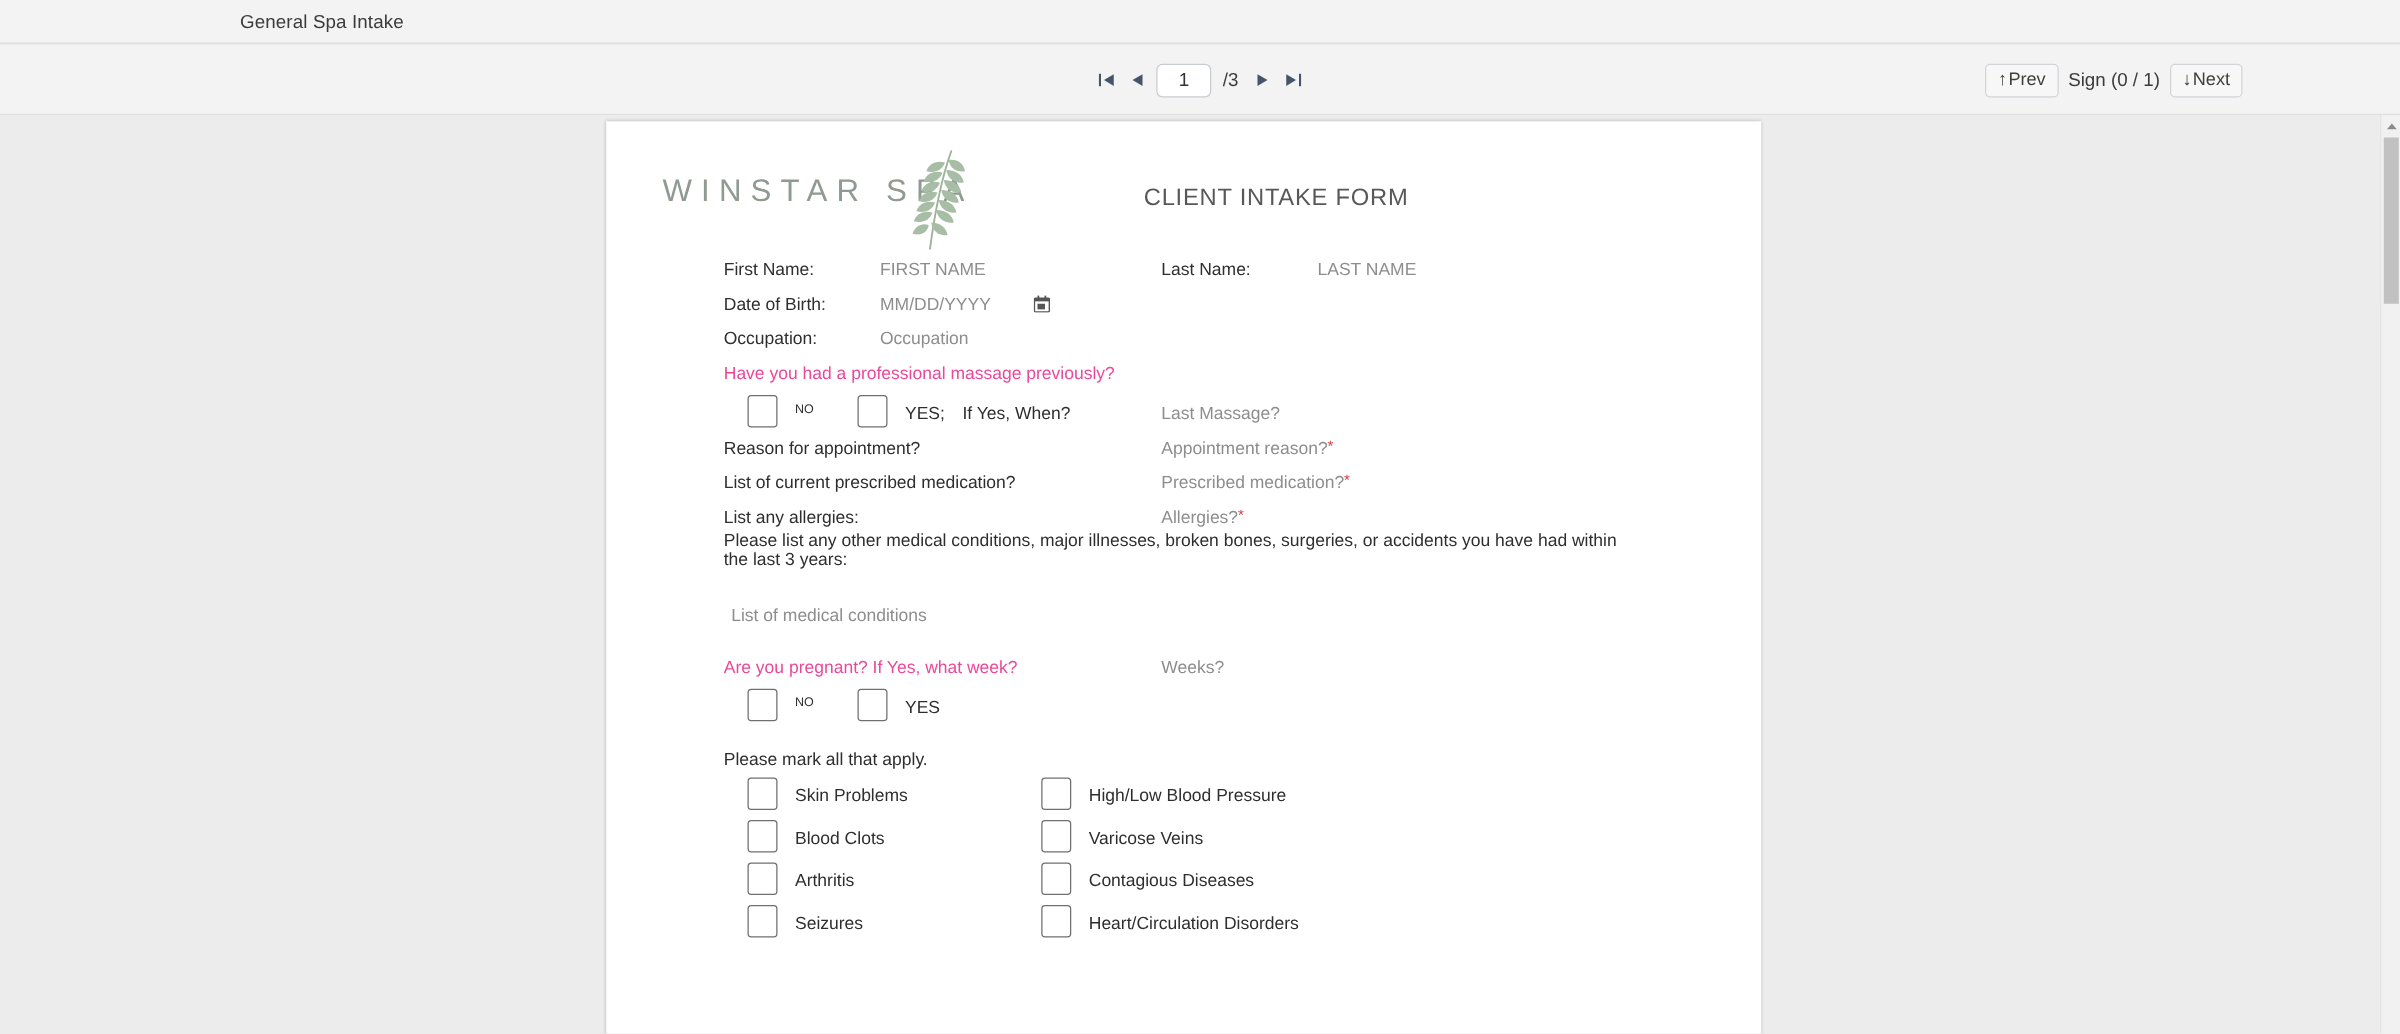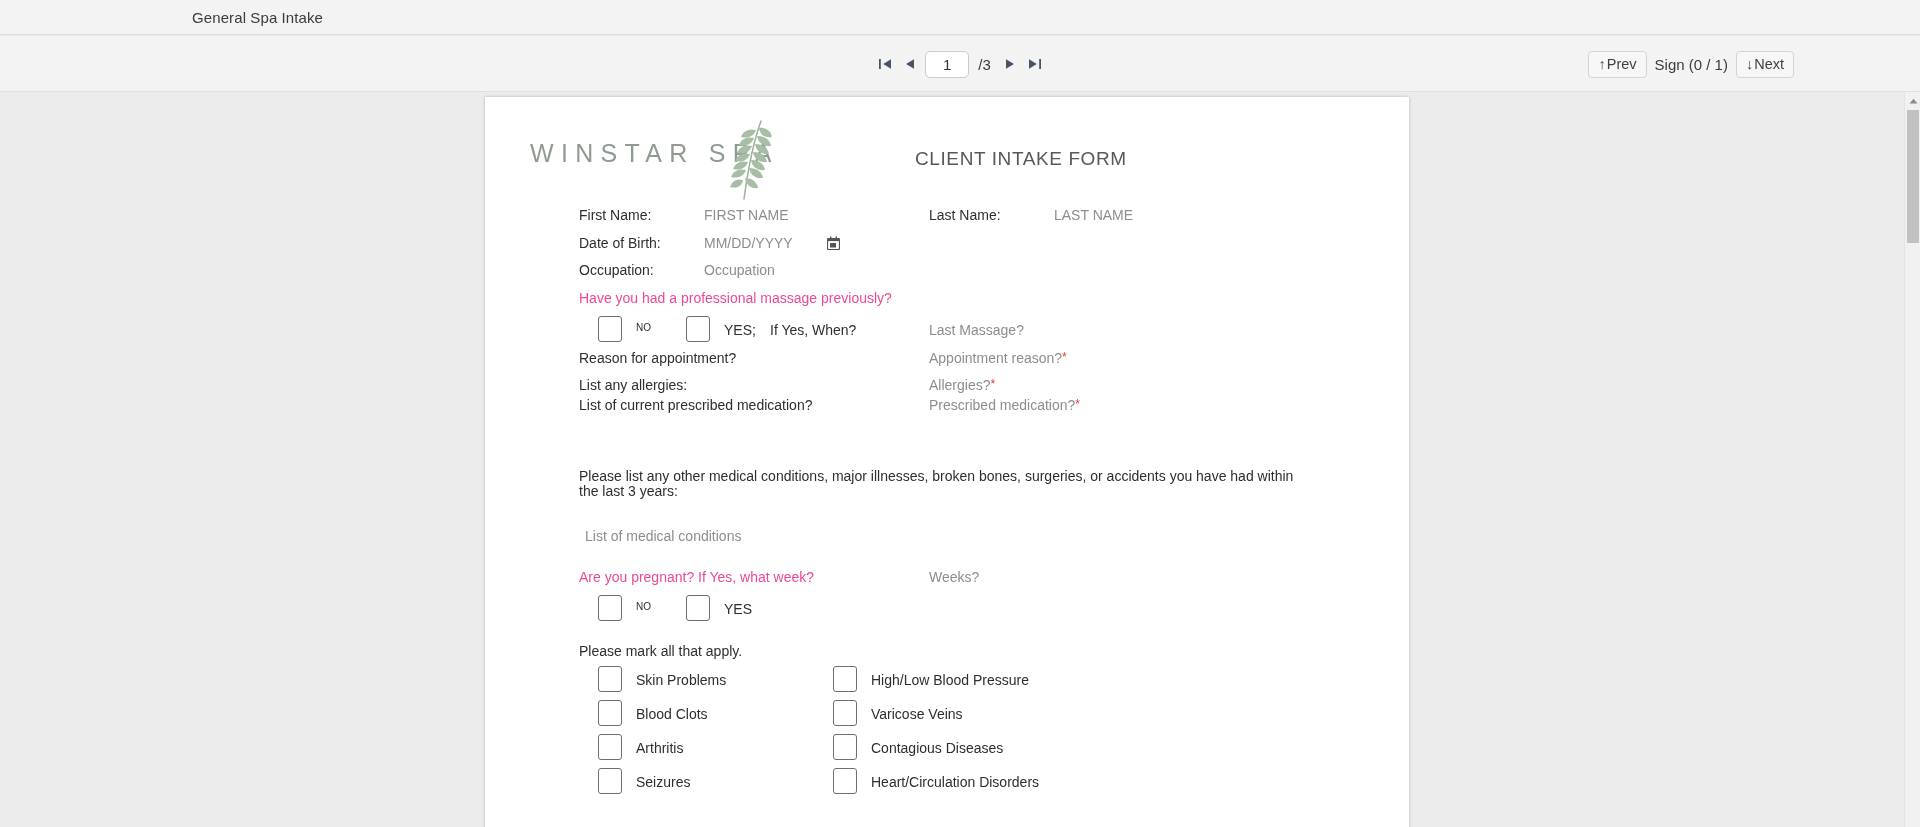--- a/index.html
+++ b/index.html
@@ -135,21 +135,20 @@
   .chk-a { position: absolute; left: 19px; top: 0; }
   .chk-b { position: absolute; left: 107px; top: 0; }
   .chk-lbl-a { position: absolute; left: 57px; top: 6px; font-size: 10px; }
   .chk-lbl-b { position: absolute; left: 145px; top: 6px; font-size: 14px; }
   .chk-extra { position: absolute; left: 191px; top: 6px; font-size: 14px; }
   .chk-ph { position: absolute; left: 350px; top: 6px; }
 
   .para {
     font-size: 14px; color: #2e2e2e; line-height: 15.5px;
     width: 718px;
-    margin-top: 44px;
   }
   .medbox { margin-top: 28px; margin-left: 6px; }
 
   .mark-label { margin-top: 14px; font-size: 14px; }
   .mark-grid { position: relative; margin-top: 7px; }
   .mrow { position: relative; height: 34px; }
   .m-chk-l { position: absolute; left: 19px; top: 0; }
   .m-lbl-l  { position: absolute; left: 57px; top: 6px; font-size: 14px; }
   .m-chk-r { position: absolute; left: 254px; top: 0; }
   .m-lbl-r  { position: absolute; left: 292px; top: 6px; font-size: 14px; }
@@ -295,28 +294,28 @@
           <span class="chk-lbl-b lbl">YES;</span>
           <span class="chk-extra lbl">If Yes, When?</span>
           <span class="chk-ph ph">Last Massage?</span>
         </div>
 
         <div class="row">
           <span class="c1 lbl">Reason for appointment?</span>
           <span class="c3 ph"><span>Appointment reason?</span><span class="req">*</span></span>
         </div>
 
+        <div class="row">
+          <span class="c1 lbl">List of current prescribed medication?</span>
+          <span class="c3 ph"><span>Prescribed medication?</span><span class="req">*</span></span>
+        </div>
+
         <div class="row" style="height:20px">
           <span class="c1 lbl">List any allergies:</span>
           <span class="c3 ph"><span>Allergies?</span><span class="req">*</span></span>
-        </div>
-
-        <div class="row">
-          <span class="c1 lbl">List of current prescribed medication?</span>
-          <span class="c3 ph"><span>Prescribed medication?</span><span class="req">*</span></span>
         </div>
 
         <div class="para">Please list any other medical conditions, major illnesses, broken bones, surgeries, or accidents you have had within the last 3 years:</div>
 
         <div class="medbox ph">List of medical conditions</div>
 
         <div class="row" style="height:26px; margin-top:25px">
           <span class="qtext">Are you pregnant?  If Yes, what week?</span>
           <span class="c3 ph">Weeks?</span>
         </div>

